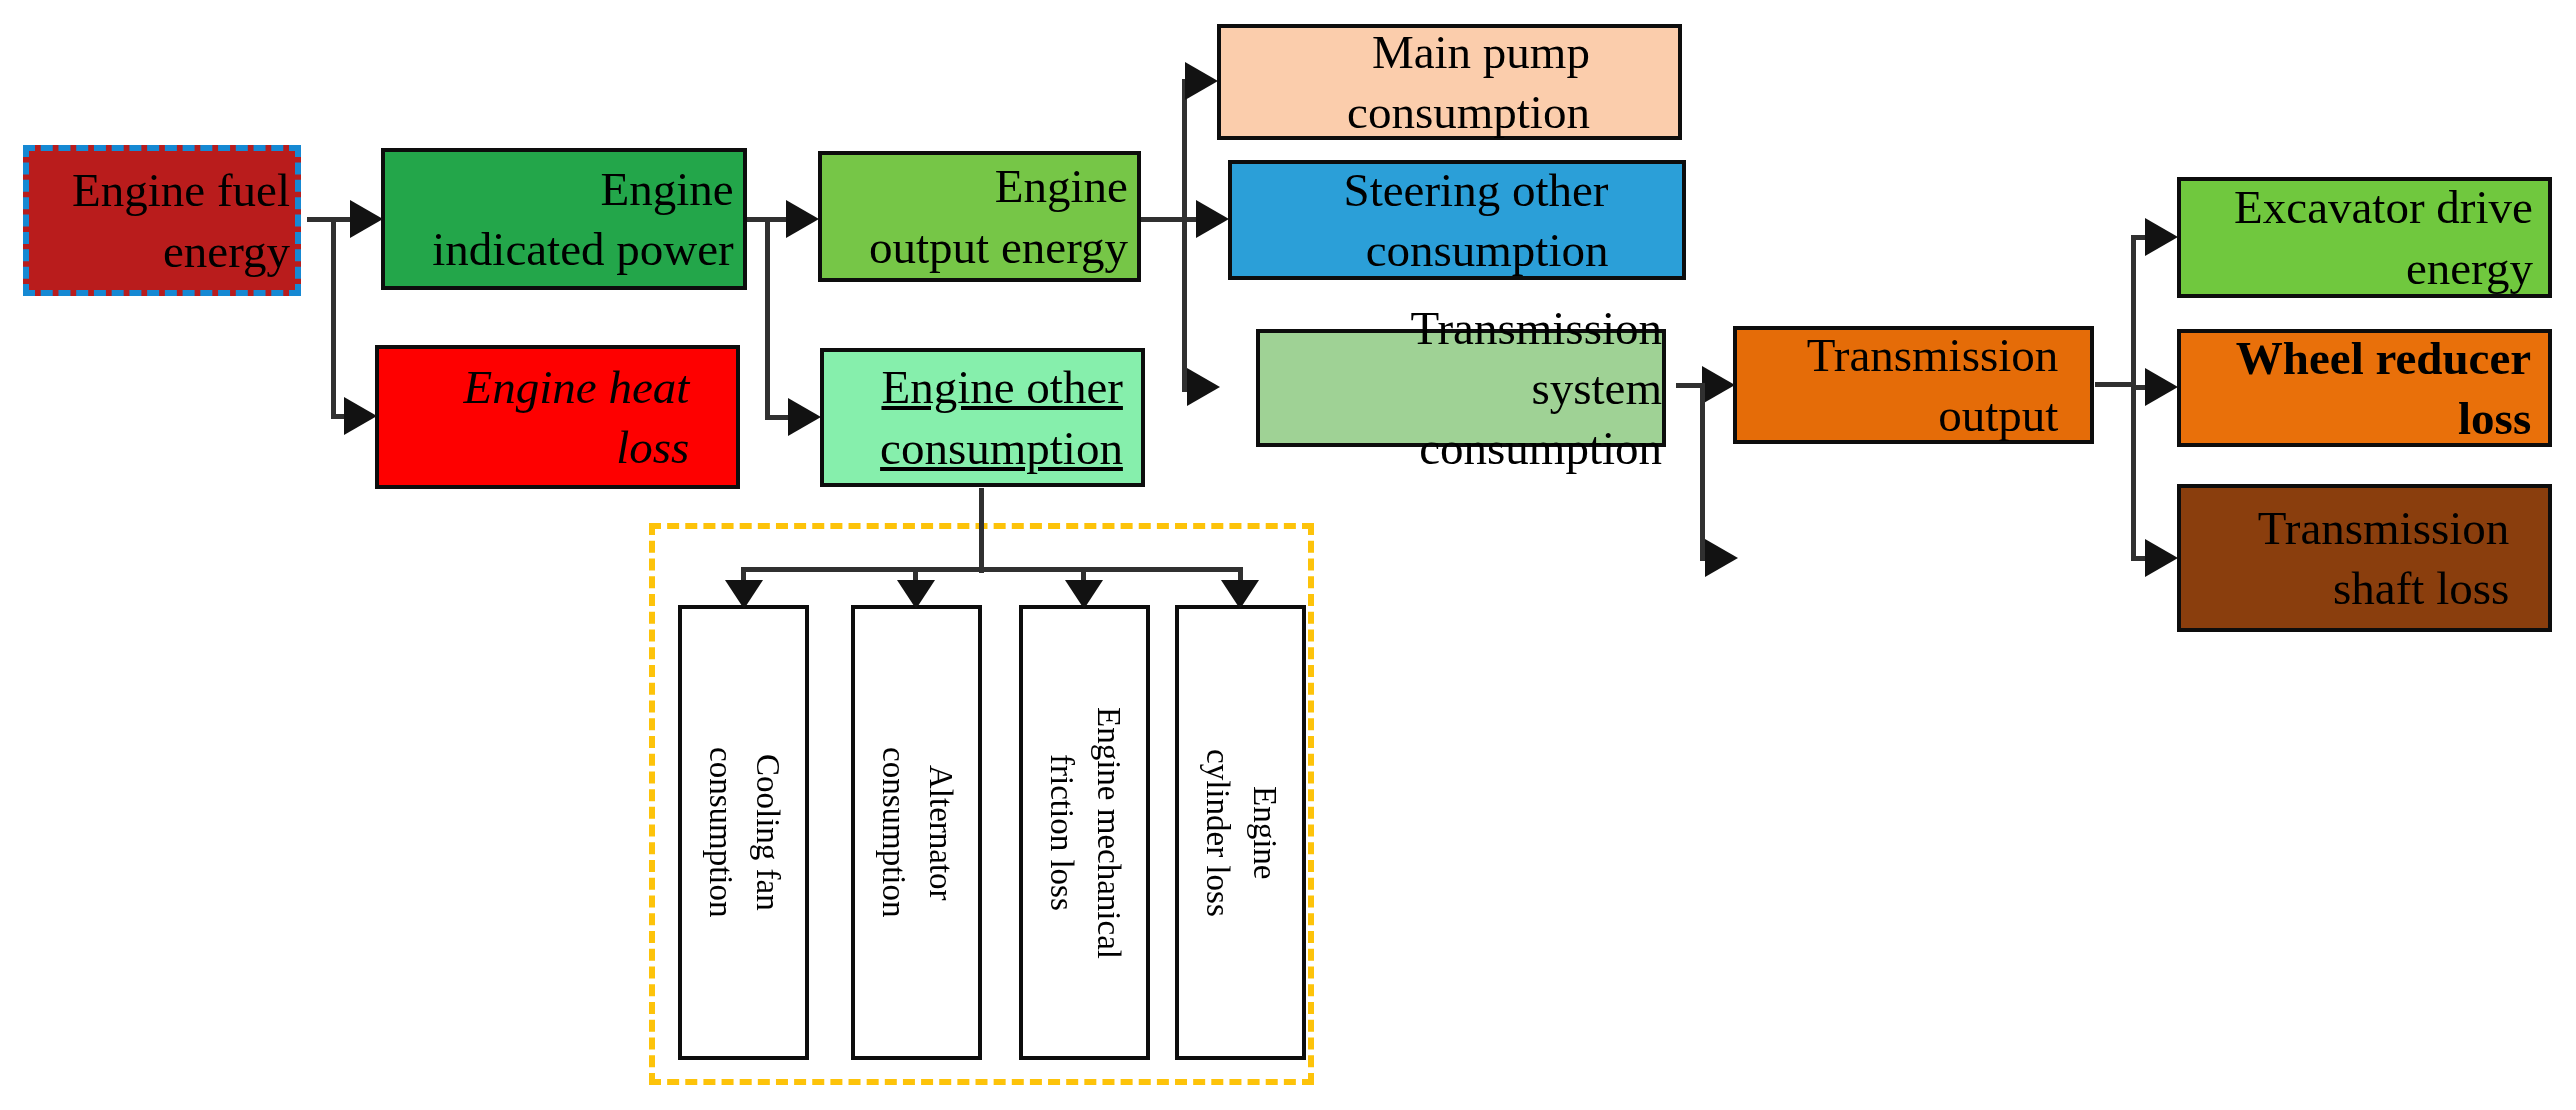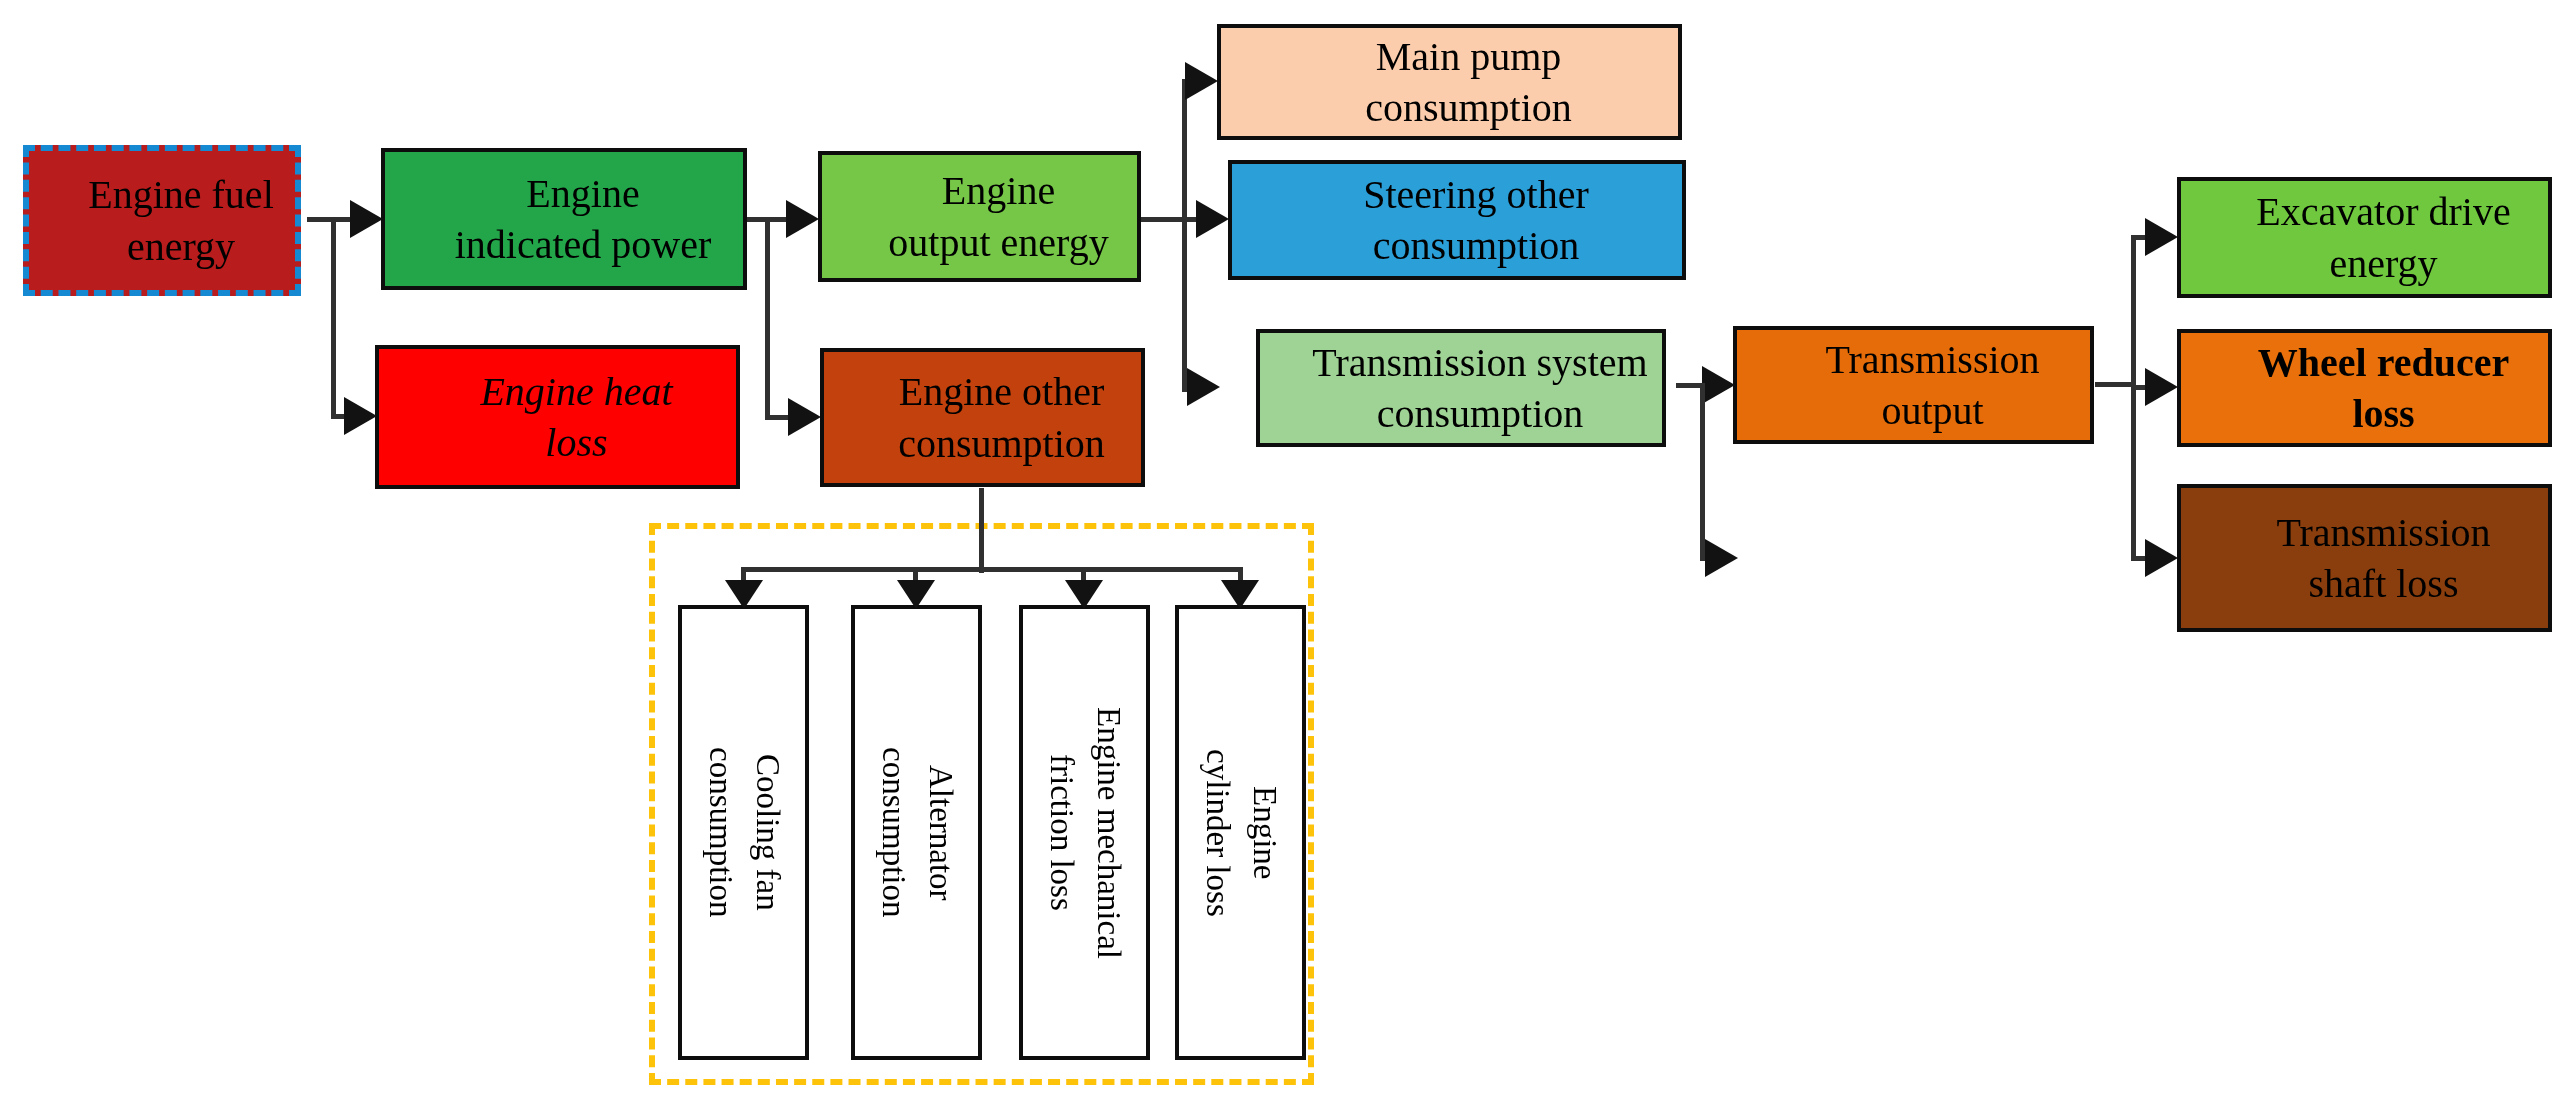--- a/index.html
+++ b/index.html
@@ -11,23 +11,23 @@
     color:#000;
     overflow:hidden;
   }
   .node{
     position:absolute;
     box-sizing:border-box;
     border:4.9px solid #0d0d0d;
     display:flex;
     align-items:center;
     justify-content:center;
-    text-align:center;
+    text-align:right;
     white-space:pre-line;
-    font-size:40px;
+    font-size:47px;
     line-height:1.28;
     background:#fff;
     padding-left:38px;
   }
   .node.dashed-blue{
     border:6.5px dashed #1689d3;
   }
   .vgroup{
     position:absolute;
     box-sizing:border-box;
@@ -80,21 +80,21 @@
 
   <div class="node" style="left: 381px; top: 148px; width: 366px; height: 142px; background-color: rgb(35, 166, 74);">Engine
 indicated power</div>
 
   <div class="node" style="left: 375px; top: 345px; width: 365px; height: 144px; background-color: rgb(254, 0, 0); font-style: italic;">Engine heat
 loss</div>
 
   <div class="node" style="left: 818px; top: 151px; width: 323px; height: 131px; background-color: rgb(118, 198, 71);">Engine
 output energy</div>
 
-  <div class="node" style="left: 820px; top: 348px; width: 325px; height: 139px; background-color: #c2410c;">Engine other
+  <div class="node" style="left: 820px; top: 348px; width: 325px; height: 139px; background-color: #86efac; text-decoration: underline;">Engine other
 consumption</div>
 
   <div class="node" style="left: 1217px; top: 24.4px; width: 465px; height: 116px; background-color: rgb(251, 205, 172);">Main pump
 consumption</div>
 
   <div class="node" style="left: 1228px; top: 160px; width: 458px; height: 120px; background-color: rgb(43, 159, 216);">Steering other
 consumption</div>
 
   <div class="node" style="left: 1256px; top: 329px; width: 410px; height: 118px; background-color: rgb(159, 210, 149);">Transmission system
 consumption</div>

